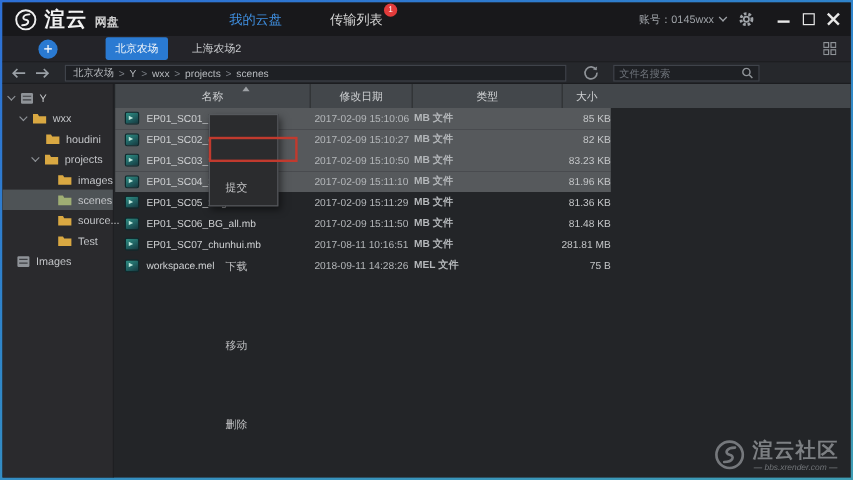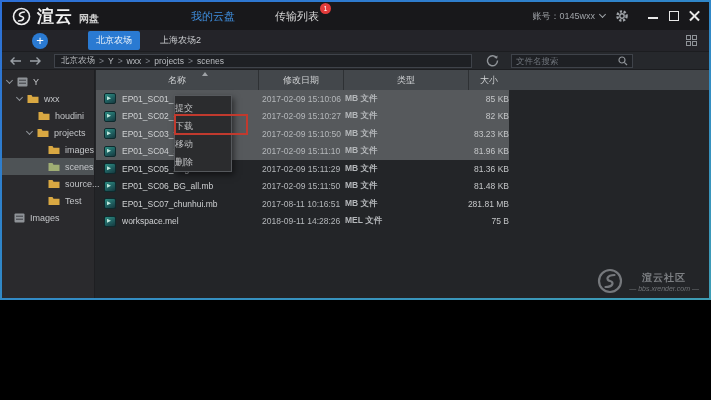--- a/index.html
+++ b/index.html
@@ -1,17 +1,17 @@
 <!DOCTYPE html>
 <html><head>
 <meta charset="utf-8">
 <style>
   * { margin:0; padding:0; box-sizing:border-box; }
   html,body { width:711px; height:400px; background:#000; font-family:"Liberation Sans","DejaVu Sans",sans-serif; }
-  .window { position:absolute; inset:0; width:711px; height:300px; padding:2px;
+  .window { position:absolute; inset:0; width:711px; height:400px; padding:2px;
             background:linear-gradient(160deg,#2d6fd6 0%,#2f86c9 45%,#3e9db4 100%); }
   .inner { position:relative; width:100%; height:100%; background:#232528; overflow:hidden; }
 
   
   .titlebar { position:absolute; left:0; top:0; width:707px; height:28px; background:#18181b;
               display:flex; align-items:center; }
   .brand { display:flex; align-items:baseline; margin-left:10px; }
   .logo-icon { align-self:center; margin-right:6px; }
   .brand-name { color:#f2f2f2; font-size:17px; font-weight:bold; letter-spacing:1px; }
   .brand-sub { color:#cfcfcf; font-size:10px; margin-left:6px;font-weight:bold; }
@@ -83,28 +83,28 @@
   .c-size { width:110px; font-size:8.5px; color:#c4c6c8; text-align:right; padding-right:0; white-space:nowrap; }
   .file-icon { width:12px; height:11px; border-radius:2px; margin-right:6px; flex:none;
                background:linear-gradient(150deg,#2f8f84 0%,#1f5f60 55%,#16393f 100%);
                border:1px solid #0e2a2d; position:relative; }
   .file-icon::after { content:""; position:absolute; left:2px; top:2px; width:4px; height:4px;
                background:#bfe8dd; clip-path:polygon(0 0,100% 50%,0 100%); }
 
   
   .ctx-menu { position:absolute; left:172px; top:93px; width:58px; height:77px; background:#2b2c2e;
               border:1px solid #55585c; box-shadow:2px 3px 6px rgba(0,0,0,.5); z-index:5; padding-top:3px; }
-  .ctx-item { height:18px; line-height:18px; font-size:9px; color:#c2c3c5; cursor:pointer; }
+  .ctx-item { height:18px; line-height:18px; padding-left:13px; font-size:9px; color:#c2c3c5; cursor:pointer;margin-top:48px; }
   .red-box { position:absolute; left:172px; top:112px; width:74px; height:21px;
              border:2px solid #c13a2e; z-index:6; pointer-events:none; }
 
   
   .watermark { position:absolute; right:10px; bottom:4px; display:flex; align-items:center; gap:6px; opacity:.85; }
   .wm-text { text-align:center; }
-  .wm-title { font-size:10px; font-weight:bold; color:#8d9094; letter-spacing:1px; }
+  .wm-title { font-size:17px; font-weight:bold; color:#8d9094; letter-spacing:1px; }
   .wm-sub { font-size:7px; color:#7d8084; font-style:italic; }
 </style>
 </head>
 <body>
 
 <div class="window">
 <div class="inner">
 
   <div class="titlebar">
     <div class="brand">

